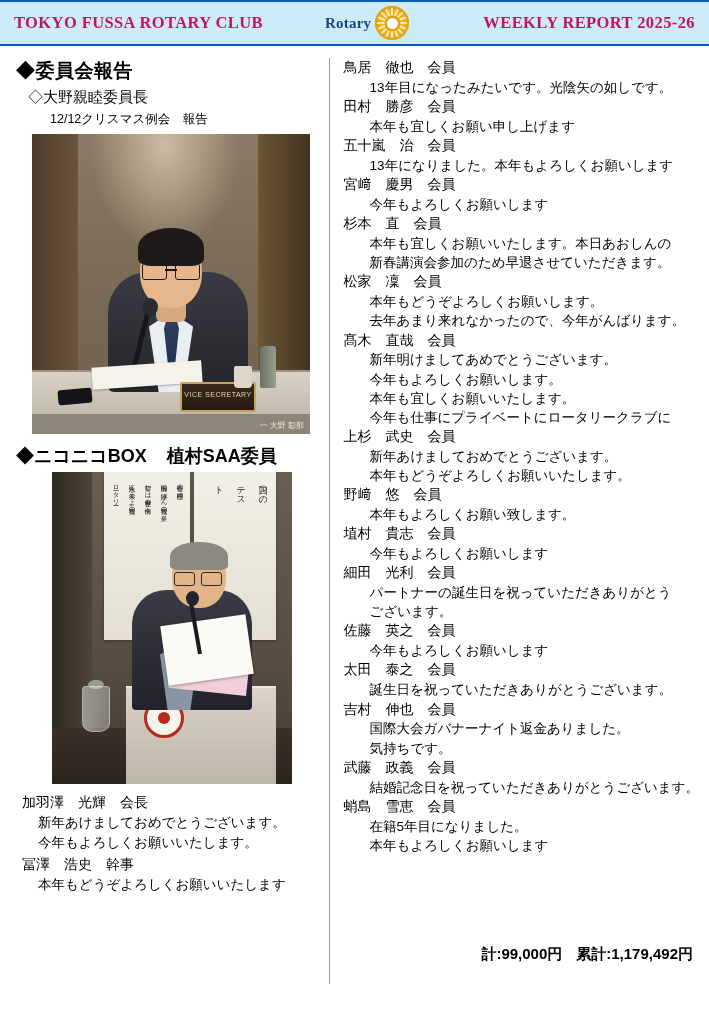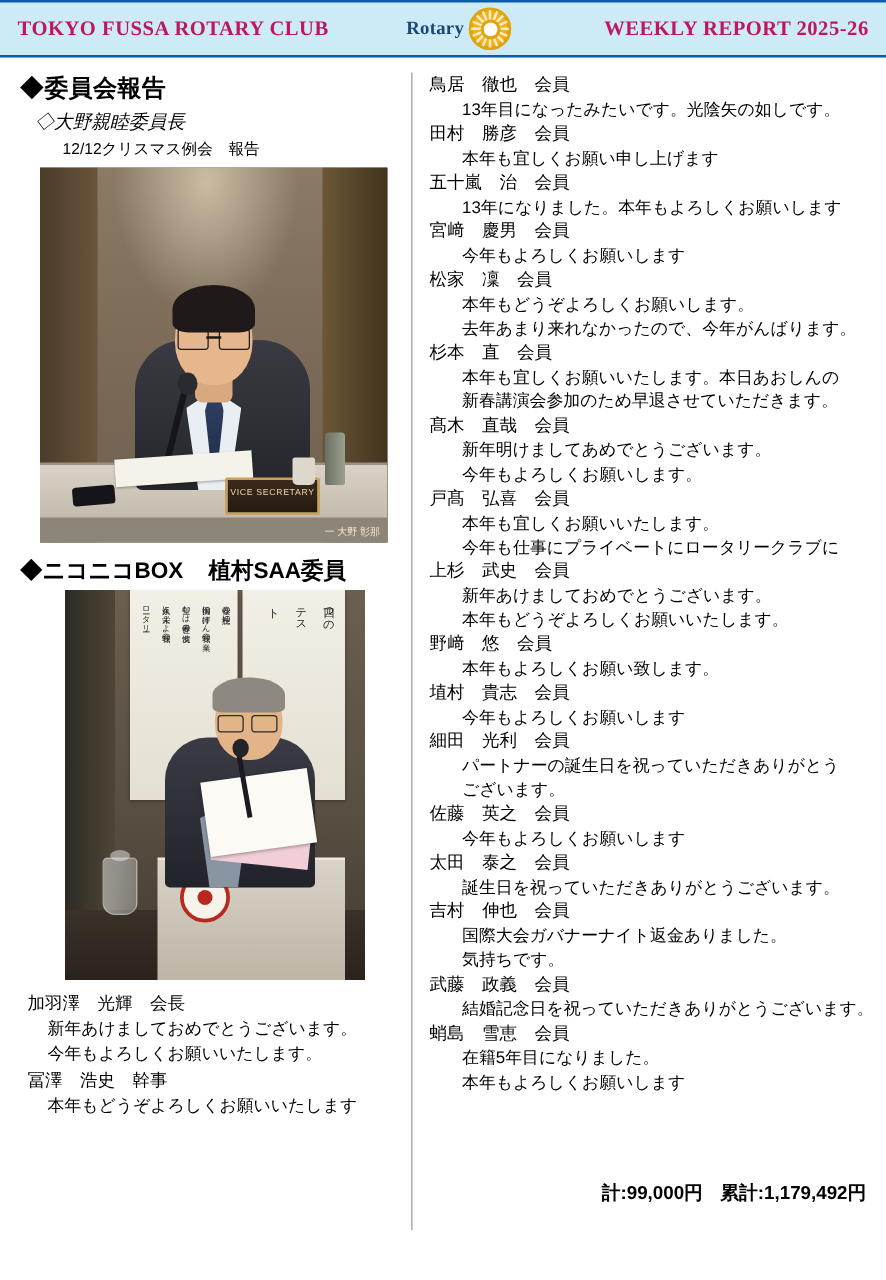--- a/index.html
+++ b/index.html
@@ -116,21 +116,20 @@
     font-size: 19px;
     font-weight: bold;
     letter-spacing: 0.5px;
     margin: 2px 0 4px 0;
     white-space: nowrap;
   }
   .section-sub {
     font-size: 15px;
     margin: 1px 0 0 12px;
     white-space: nowrap;
-    font-style: italic;
   }
   .section-sub2 {
     font-size: 12.5px;
     margin: 4px 0 6px 34px;
     white-space: nowrap;
   }
   .section-head-2 {
     font-size: 18px;
     font-weight: bold;
     margin: 10px 0 4px 0;
@@ -545,39 +544,38 @@
         <div class="entry-name">五十嵐　治　会員</div>
         <div class="entry-line">13年になりました。本年もよろしくお願いします</div>
       </div>
 
       <div class="entry">
         <div class="entry-name">宮﨑　慶男　会員</div>
         <div class="entry-line">今年もよろしくお願いします</div>
       </div>
 
       <div class="entry">
+        <div class="entry-name">杉本　直　会員</div>
+        <div class="entry-line">本年も宜しくお願いいたします。本日あおしんの</div>
+        <div class="entry-line">新春講演会参加のため早退させていただきます。</div>
+      </div>
+
+      <div class="entry">
         <div class="entry-name">松家　凜　会員</div>
         <div class="entry-line">本年もどうぞよろしくお願いします。</div>
         <div class="entry-line">去年あまり来れなかったので、今年がんばります。</div>
       </div>
 
       <div class="entry">
-        <div class="entry-name">杉本　直　会員</div>
-        <div class="entry-line">本年も宜しくお願いいたします。本日あおしんの</div>
-        <div class="entry-line">新春講演会参加のため早退させていただきます。</div>
-      </div>
-
-      <div class="entry">
         <div class="entry-name">髙木　直哉　会員</div>
         <div class="entry-line">新年明けましてあめでとうございます。</div>
         <div class="entry-line">今年もよろしくお願いします。</div>
       </div>
 
       <div class="entry">
-        <div class="entry-name">戸髙　弘喜　会員</div>
         <div class="entry-line">本年も宜しくお願いいたします。</div>
         <div class="entry-line">今年も仕事にプライベートにロータリークラブに</div>
       </div>
 
       <div class="entry">
         <div class="entry-name">上杉　武史　会員</div>
         <div class="entry-line">新年あけましておめでとうございます。</div>
         <div class="entry-line">本年もどうぞよろしくお願いいたします。</div>
       </div>
 

